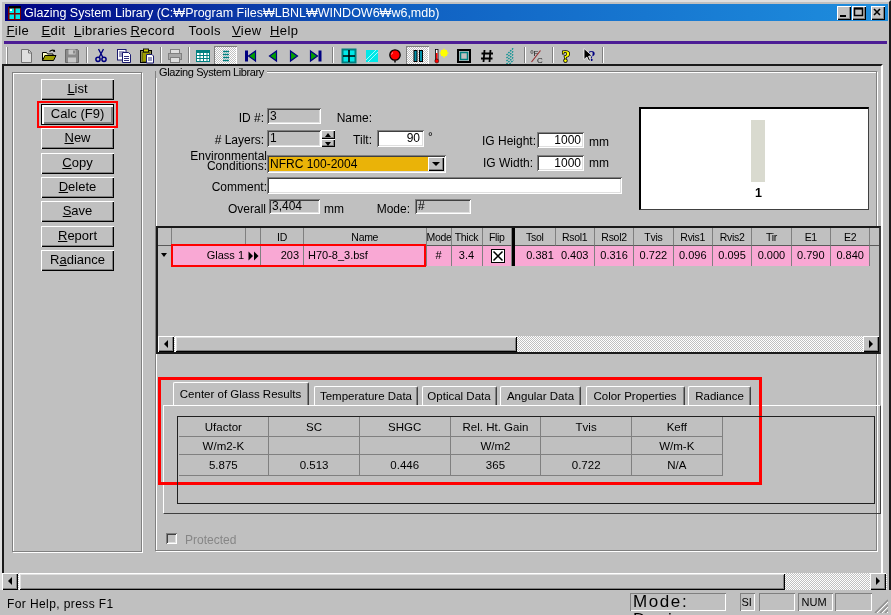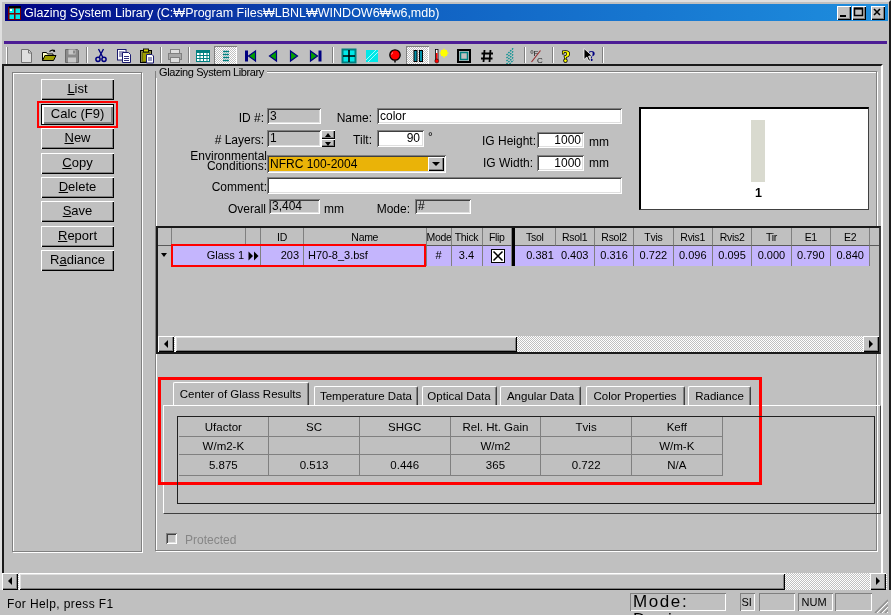--- a/index.html
+++ b/index.html
@@ -32,21 +32,21 @@
   .pressed{box-shadow:inset 1px 1px 0 #808080, inset -1px -1px 0 #fff;
            background-image:conic-gradient(#fff 25%, #c0c0c0 25% 50%, #fff 50% 75%, #c0c0c0 75%);background-size:2px 2px;}
   
   #client{left:0px;top:62px;width:881px;height:525px;background:#c0c0c0;
           border-top:2px solid #1a1a1a;border-left:2px solid #1a1a1a;border-right:2px solid #fff;}
   
   .btn{position:absolute;left:37px;width:73px;height:21px;background:#c0c0c0;text-align:center;font-size:13px;line-height:20px;
        box-shadow:inset 1px 1px 0 #fff, inset -1px -1px 0 #000, inset -2px -2px 0 #808080;}
   
   .hcell{position:absolute;top:0;height:18px;text-align:center;line-height:18px;border-right:1px solid #808080;border-bottom:1px solid #5a5a5a;background:#c0c0c0;font-size:10.5px;letter-spacing:-0.3px;overflow:hidden;}
-  .dcell{position:absolute;top:18px;height:20px;background:#c4b5fd;border-right:1px solid #808080;font-size:11px;line-height:19px;overflow:hidden;}
+  .dcell{position:absolute;top:18px;height:20px;background:#f9a8d4;border-right:1px solid #808080;font-size:11px;line-height:19px;overflow:hidden;}
   
   .sbtn{position:absolute;background:#c0c0c0;box-shadow:inset 1px 1px 0 #fff, inset -1px -1px 0 #000, inset -2px -2px 0 #808080;display:flex;align-items:center;justify-content:center;}
   .arrow{width:0;height:0;border-style:solid;}
   
   .tab{position:absolute;background:#c0c0c0;border-top:1px solid #fff;border-left:1px solid #fff;border-right:1px solid #404040;
        box-shadow:inset -1px 0 0 #808080;border-top-left-radius:2px;border-top-right-radius:2px;text-align:center;font-size:11.5px;}
   
   .rcell{position:absolute;border-right:1px solid #808080;border-bottom:1px solid #808080;text-align:center;font-size:11.5px;}
 </style></head>
 <body>
@@ -68,20 +68,29 @@
         </svg></div>
     <div class="tbtn" style="left:847px;"><svg width="14" height="14">
           <rect x="2.5" y="2.5" width="8" height="7" fill="none" stroke="#000" stroke-width="1.5"></rect>
           <rect x="2" y="1.5" width="9" height="2" fill="#000"></rect>
         </svg></div>
     <div class="tbtn" style="left:866px;"><svg width="14" height="14">
           <path d="M3 3 L9 9 M9 3 L3 9" stroke="#000" stroke-width="1.6"></path>
         </svg></div>
   </div>
 
+  <div class="abs" id="menu">
+    <span style="left:2.5px"><u>F</u>ile</span>
+    <span style="left:37.5px"><u>E</u>dit</span>
+    <span style="left:70px"><u>L</u>ibraries</span>
+    <span style="left:126.5px"><u>R</u>ecord</span>
+    <span style="left:184.5px">Tools</span>
+    <span style="left:228px"><u>V</u>iew</span>
+    <span style="left:266px"><u>H</u>elp</span>
+  </div>
 
   <div class="abs" id="tbar">
     <div class="abs" style="left:2px;top:3px;width:1.5px;height:17px;border-left:1.5px solid #fff;border-right:1.5px solid #888;"></div>
 
     <div class="tb" style="left:10px">
         <svg width="16" height="16">
           <path d="M3.5 1.5 h7 l3 3 v10 h-10 z" fill="#dfdfdf" stroke="#737373"></path>
           <path d="M10.5 2 v3 h3" fill="none" stroke="#737373"></path>
         </svg>
       </div>
@@ -280,21 +289,20 @@
     <div class="btn" style="top:135px;"><u>S</u>ave</div>
     <div class="btn" style="top:159.5px;"><u>R</u>eport</div>
     <div class="btn" style="top:184px;">R<u>a</u>diance</div>
 
     <div class="abs groove" style="left:151px;top:5px;width:722px;height:480px;"></div>
     <div class="abs" style="left:152px;top:1px;background:#c0c0c0;padding:0 3px;font-size:11px;letter-spacing:-0.4px;line-height:11px;">Glazing System Library</div>
 
     <div class="lbl r" style="left:180px;top:45px;width:80px;">ID #:</div>
     <div class="abs sunkenfield" style="left:263px;top:42px;width:54px;height:16px;background:#c0c0c0;line-height:16px;padding-left:3px;">3</div>
     <div class="lbl r" style="left:290px;top:45px;width:78px;">Name:</div>
-    <div class="abs sunkenfield" style="left:373px;top:42px;width:245px;height:16px;background:#fff;line-height:16px;padding-left:3px;">color</div>
 
     <div class="lbl r" style="left:180px;top:67px;width:80px;"># Layers:</div>
     <div class="abs sunkenfield" style="left:263px;top:64px;width:54px;height:17px;background:#c0c0c0;line-height:17px;padding-left:3px;">1</div>
     <div class="abs" style="left:317px;top:64px;width:14px;height:17px;">
       <div class="abs raised1" style="left:0;top:0;width:14px;height:8.5px;box-shadow:inset 1px 1px 0 #fff, inset -1px -1px 0 #000, inset -2px -2px 0 #808080;"></div>
       <div class="abs raised1" style="left:0;top:8.5px;width:14px;height:8.5px;box-shadow:inset 1px 1px 0 #fff, inset -1px -1px 0 #000, inset -2px -2px 0 #808080;"></div>
       <div class="arrow abs" style="left:4px;top:2.5px;border-width:0 3px 4px 3px;border-color:transparent transparent #000 transparent;"></div>
       <div class="arrow abs" style="left:4px;top:11.5px;border-width:4px 3px 0 3px;border-color:#000 transparent transparent transparent;"></div>
     </div>
     <div class="lbl r" style="left:290px;top:67px;width:78px;">Tilt:</div>

